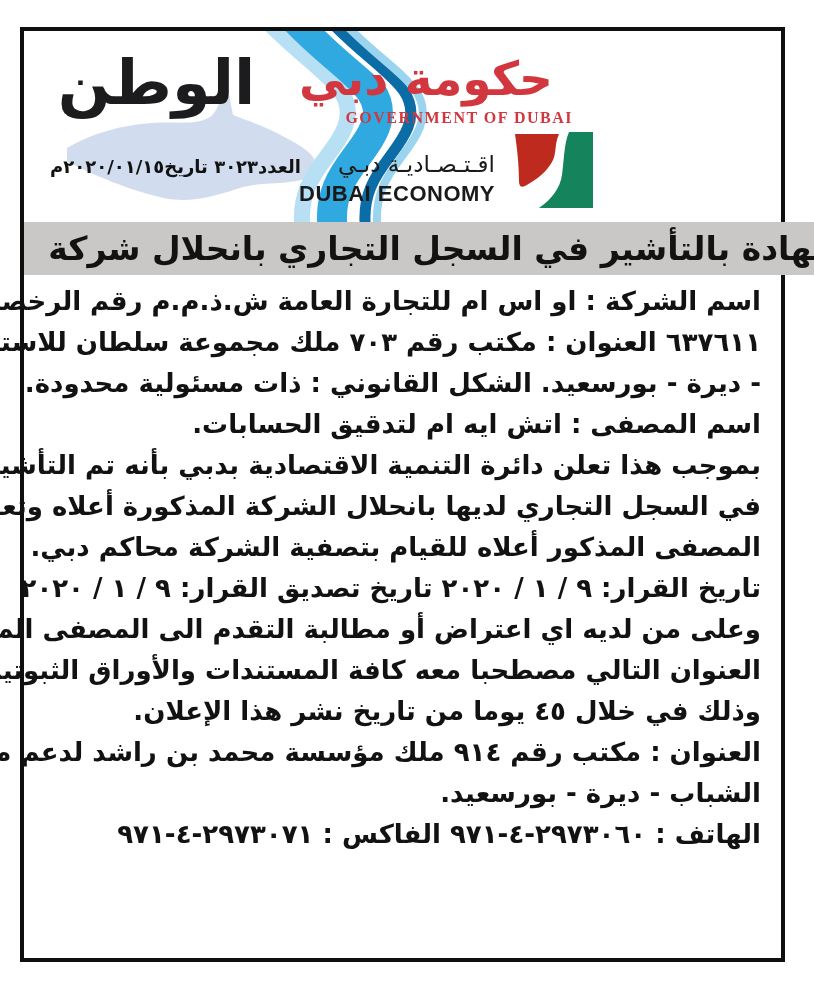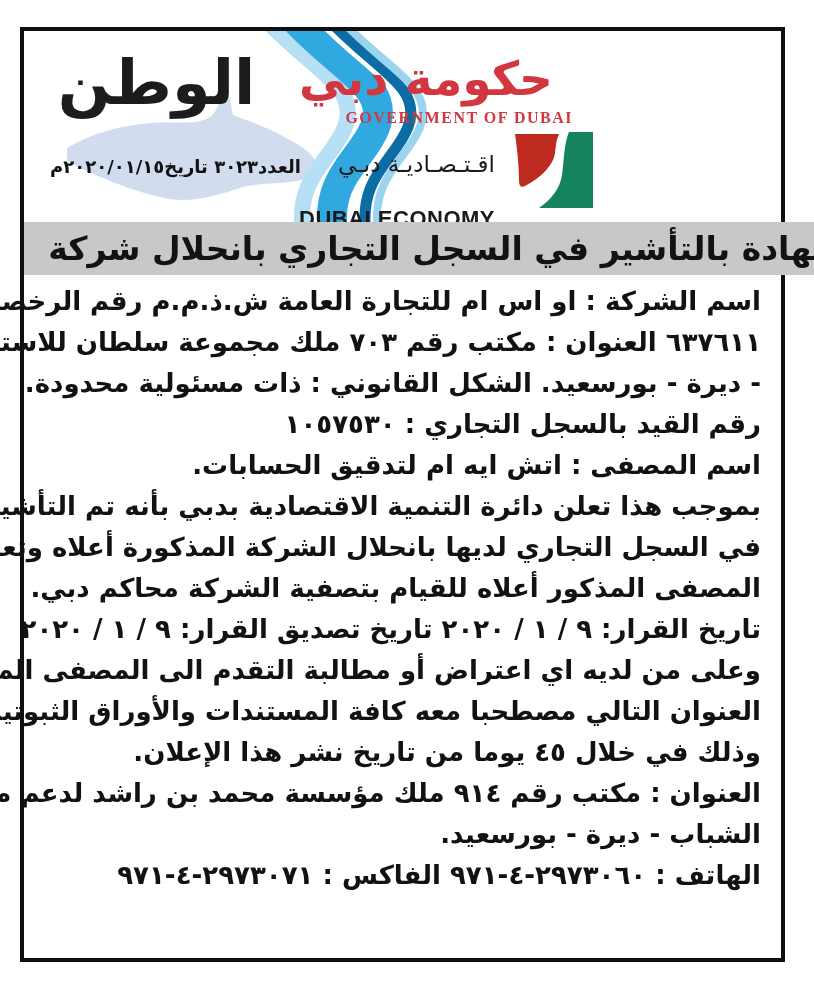--- a/index.html
+++ b/index.html
@@ -34,21 +34,21 @@
     font-family:"Liberation Serif",serif;font-weight:bold;font-size:16px;
     color:#d2373f;letter-spacing:1.5px;white-space:nowrap;
   }
   .econ-ar{
     position:absolute;right:134px;top:120px;z-index:2;
     font-size:23px;font-weight:normal;color:#1a1a1a;direction:rtl;white-space:nowrap;
   }
   .econ-en{
     position:absolute;right:134px;top:150px;z-index:2;
     font-family:"Liberation Sans",sans-serif;font-weight:bold;font-size:22px;
-    color:#1a1a1a;letter-spacing:0.5px;white-space:nowrap;margin-top:25px;
+    color:#1a1a1a;letter-spacing:0.5px;white-space:nowrap;
   }
   .econ-mark{position:absolute;right:32px;top:100px;z-index:2;}
   
   .title-bar{
     position:absolute;left:0;top:191px;width:757px;height:53px;
     background:#c9c8c6;display:flex;align-items:center;justify-content:center;z-index:3;padding-left:44px;
   }
   .title-bar .title{
     font-size:33px;font-weight:bold;color:#121212;direction:rtl;white-space:nowrap;
   }
@@ -113,21 +113,20 @@
   </div>
 
   <div class="title-bar">
     <div class="title">شهادة بالتأشير في السجل التجاري بانحلال شركة</div>
   </div>
 
   <div class="body-text">
     <div class="body-line">اسم الشركة : او اس ام للتجارة العامة ش.ذ.م.م رقم الرخصة :</div>
     <div class="body-line">٦٣٧٦١١ العنوان : مكتب رقم ٧٠٣ ملك مجموعة سلطان للاستثمار</div>
     <div class="body-line">- ديرة - بورسعيد. الشكل القانوني : ذات مسئولية محدودة.</div>
-    <div class="body-line">رقم القيد بالسجل التجاري : ١٠٥٧٥٣٠</div>
     <div class="body-line">اسم المصفى : اتش ايه ام لتدقيق الحسابات.</div>
     <div class="body-line">بموجب هذا تعلن دائرة التنمية الاقتصادية بدبي بأنه تم التأشير</div>
     <div class="body-line">في السجل التجاري لديها بانحلال الشركة المذكورة أعلاه وتعيين</div>
     <div class="body-line">المصفى المذكور أعلاه للقيام بتصفية الشركة محاكم دبي.</div>
     <div class="body-line">تاريخ القرار: ٩ / ١ / ٢٠٢٠ تاريخ تصديق القرار: ٩ / ١ / ٢٠٢٠</div>
     <div class="body-line">وعلى من لديه اي اعتراض أو مطالبة التقدم الى المصفى المعين في</div>
     <div class="body-line">العنوان التالي مصطحبا معه كافة المستندات والأوراق الثبوتية</div>
     <div class="body-line">وذلك في خلال ٤٥ يوما من تاريخ نشر هذا الإعلان.</div>
     <div class="body-line">العنوان : مكتب رقم ٩١٤ ملك مؤسسة محمد بن راشد لدعم مشاريع</div>
     <div class="body-line">الشباب - ديرة - بورسعيد.</div>

